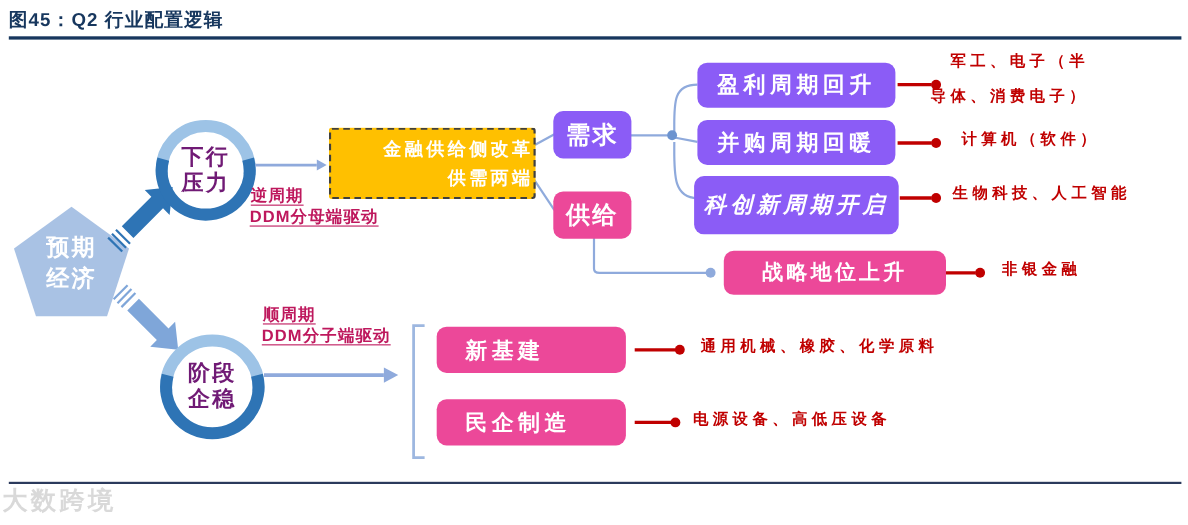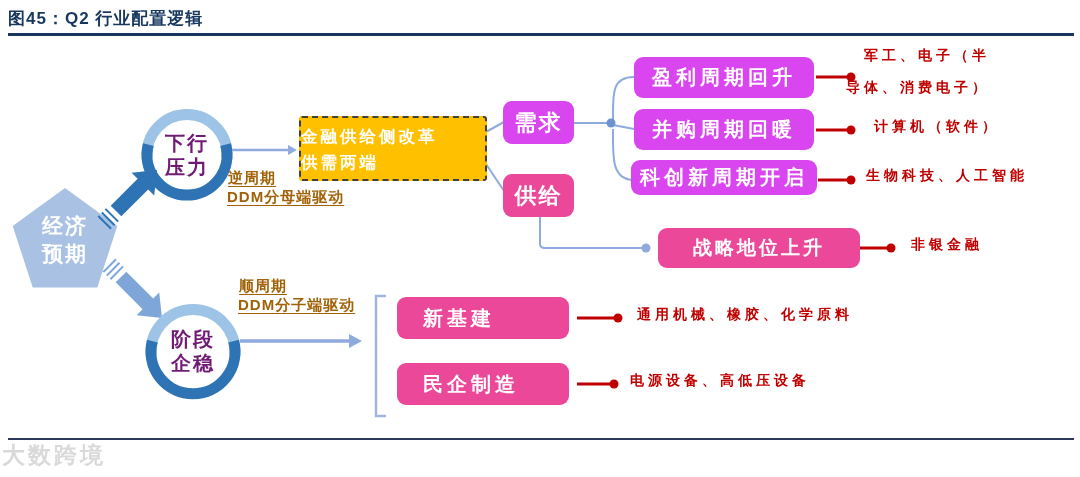--- a/index.html
+++ b/index.html
@@ -5,32 +5,32 @@
   html,body{margin:0;padding:0;background:#fff;}
   #canvas{
     position:relative;width:1080px;height:477px;background:#ffffff;
     font-family:"Liberation Sans","DejaVu Sans",sans-serif;overflow:hidden;
   }
   .abs{position:absolute;}
   
   .title{left:8px;top:7px;font-size:17px;font-weight:bold;color:#17375E;letter-spacing:1px;}
   .title-rule{left:8px;top:33px;width:1066px;height:2.5px;background:#17375E;}
   
-  .bluebox{background:#d946ef;color:#fff;font-weight:bold;border-radius:9px;
+  .bluebox{background:#8b5cf6;color:#fff;font-weight:bold;border-radius:9px;
     display:flex;align-items:center;justify-content:center;letter-spacing:4px;}
   .lightbox{background:#ec4899;color:#fff;font-weight:bold;border-radius:9px;
     display:flex;align-items:center;letter-spacing:4px;}
   .orangebox{background:#FFC000;border:2px dashed #3f3f3f;border-radius:3px;
-    color:#fff;font-weight:bold;text-align:left;letter-spacing:3px;
+    color:#fff;font-weight:bold;text-align:right;letter-spacing:3px;
     display:flex;flex-direction:column;justify-content:center;line-height:26px;font-size:16.5px;}
   .circle-label{color:#701a75;font-weight:bold;font-size:20px;line-height:24px;
     text-align:center;letter-spacing:2px;}
   .penta-label{color:#ffffff;font-weight:bold;font-size:21px;line-height:28px;
     text-align:center;letter-spacing:2px;}
-  .rednote{color:#a16207;font-weight:bold;font-size:15px;text-decoration:underline;
+  .rednote{color:#be185d;font-weight:bold;font-size:15px;text-decoration:underline;
     text-underline-offset:3px;letter-spacing:1px;}
   .redtag{color:#C00000;font-weight:bold;font-size:14px;letter-spacing:4px;white-space:nowrap;}
   .source{left:30px;top:448px;font-size:15px;font-weight:600;color:#24365E;letter-spacing:2px;}
   .bottom-rule{left:8px;top:438px;width:1066px;height:1.8px;background:#2b3a5c;}
   .watermark{left:2px;top:440px;font-size:23px;font-weight:bold;color:#8a8a8a;
     opacity:0.32;letter-spacing:3px;}
 </style>
 </head>
 <body>
 
@@ -102,22 +102,22 @@
       <line x1="853" y1="248" x2="887" y2="248"></line>
         <circle cx="891" cy="248" r="4.5" stroke="none"></circle>
       <line x1="577" y1="318" x2="614" y2="318"></line>
         <circle cx="618" cy="318" r="4.5" stroke="none"></circle>
       <line x1="577" y1="384" x2="610" y2="384"></line>
         <circle cx="614" cy="384" r="4.5" stroke="none"></circle>
     </g>
   </svg>
 
   <div class="abs penta-label" style="left:15px;top:212px;width:100px;">
+    <div>预期</div>
     <div>经济</div>
-    <div>预期</div>
   </div>
 
   <div class="abs circle-label" style="left:147px;top:131px;width:80px;">
     <div>下行</div>
     <div>压力</div>
   </div>
   <div class="abs circle-label" style="left:153px;top:327px;width:80px;">
     <div>阶段</div>
     <div>企稳</div>
   </div>
@@ -130,21 +130,21 @@
   <div class="abs orangebox" style="left:299px;top:116px;width:184px;height:61px;">
     <div>金融供给侧改革</div>
     <div>供需两端</div>
   </div>
 
   <div class="abs bluebox" style="left:503px;top:101px;width:71px;height:43px;font-size:22px;letter-spacing:2px;">需求</div>
   <div class="abs lightbox" style="left:503px;top:174px;width:71px;height:43px;font-size:22px;letter-spacing:2px;justify-content:center;">供给</div>
 
   <div class="abs bluebox" style="left:634px;top:57px;width:180px;height:41px;font-size:20px;">盈利周期回升</div>
   <div class="abs bluebox" style="left:634px;top:109px;width:180px;height:41px;font-size:20px;">并购周期回暖</div>
-  <div class="abs bluebox" style="left:631px;top:160px;width:186px;height:35px;font-size:20px;">科创新周期开启</div>
+  <div class="abs bluebox" style="left:631px;top:160px;width:186px;height:53px;font-size:20px;font-style:italic;">科创新周期开启</div>
 
   <div class="abs redtag" style="left:864px;top:47px;">军工、电子（半</div>
   <div class="abs redtag" style="left:846px;top:79px;">导体、消费电子）</div>
   <div class="abs redtag" style="left:874px;top:118px;">计算机（软件）</div>
   <div class="abs redtag" style="left:866px;top:167px;font-family:Liberation Mono, monospace;">生物科技、人工智能</div>
 
   <div class="abs lightbox" style="left:658px;top:228px;width:202px;height:40px;font-size:19px;letter-spacing:3px;justify-content:center;">战略地位上升</div>
   <div class="abs redtag" style="left:911px;top:236px;">非银金融</div>
 
   <div class="abs lightbox" style="left:397px;top:297px;width:172px;height:42px;font-size:20px;padding-left:26px;box-sizing:border-box;">新基建</div>

